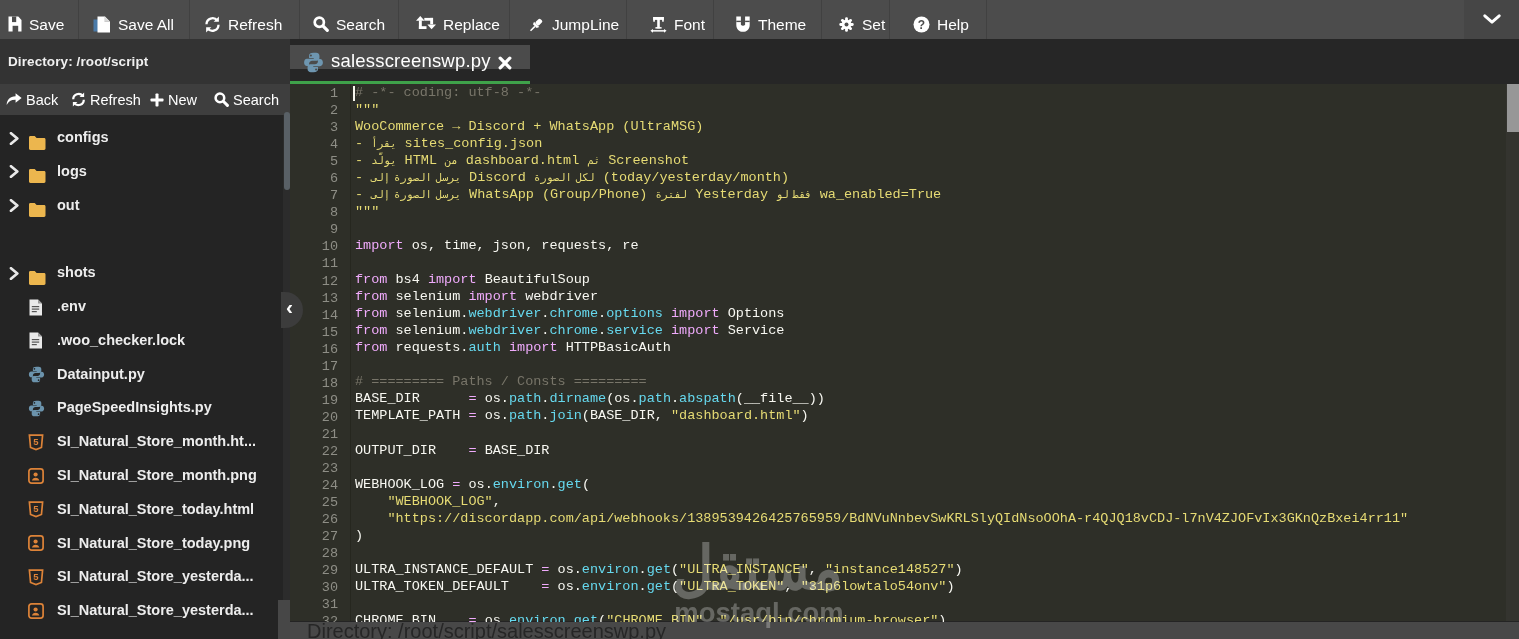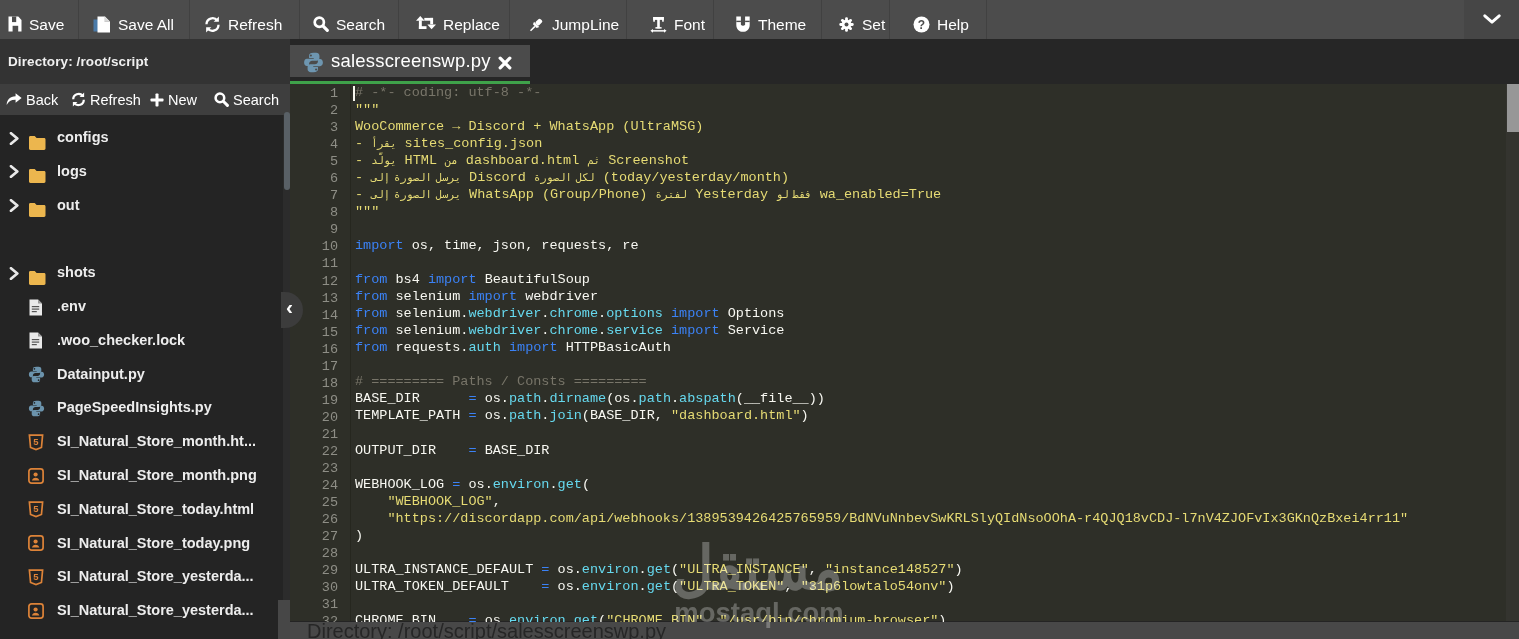--- a/index.html
+++ b/index.html
@@ -17,30 +17,30 @@
 #navrow{left:0;top:84px;width:290px;height:31px;background:#3e3e3e;}
 .nbtn{position:absolute;top:0;height:31px;display:flex;align-items:center;color:#fff;font-size:14.5px;font-weight:400;}
 .nbtn svg{margin-right:4px;}
 #tree{left:0;top:115px;width:290px;height:524px;background:#242424;}
 .ti{position:absolute;left:0;width:283px;height:34px;}
 .ti .chev{position:absolute;left:9px;top:9px;}
 .ti .ic{position:absolute;left:28px;top:8px;}
 .ti .nm{position:absolute;left:57px;top:7.5px;font-size:14.5px;font-weight:600;color:#ededed;white-space:nowrap;}
 
 #tabbar{left:290px;top:39px;width:1229px;height:45px;background:#262626;}
-#tab{position:absolute;left:0px;top:6px;width:240px;height:32px;background:#4b4b4b;}
+#tab{position:absolute;left:0px;top:6px;width:240px;height:24px;background:#4b4b4b;}
 #tabgreen{position:absolute;left:0px;top:42px;width:240px;height:3px;background:#3fa24a;}
 #tab .ttl{position:absolute;left:41px;top:5px;color:#fff;font-size:18.5px;font-weight:500;letter-spacing:0.2px;}
 
 #editor{left:290px;top:84px;width:1229px;height:537px;background:#2e2f28;}
 #gutter{position:absolute;left:0;top:1px;width:48px;text-align:right;color:#8e8e86;font-family:"Liberation Mono",monospace;font-size:13.5px;line-height:17.05px;white-space:pre;}
 #gutline{position:absolute;left:60px;top:0;width:1px;height:537px;background:#26271f;}
 #code{position:absolute;left:65px;top:-0.5px;width:1150px;height:536px;font-family:"Liberation Mono",monospace;font-size:13.5px;color:#f8f8f2;}
 .cl{position:absolute;left:0;white-space:pre;line-height:17.05px;height:17.05px;}
-.k{color:#3b82f6;}
+.k{color:#f0abfc;}
 .s{color:#e6db74;}
 .c{color:#787569;}
 .p{color:#66d9ef;}
 .ar{font-size:10.5px;letter-spacing:-0.7px;word-spacing:-2.5px;}
 #cursor{position:absolute;left:63px;top:2px;width:1.5px;height:15px;background:#f8f8f0;}
 
 #edsbtrack{left:1506px;top:84px;width:13px;height:537px;background:#34342f;}
 #edsbthumb{left:1507px;top:84px;width:12px;height:48px;background:#979797;}
 #treetrack{left:283px;top:115px;width:7px;height:487px;background:#2c2c2c;}
 #treethumb{left:284px;top:112px;width:6px;height:78px;background:#596066;border-radius:3px;}

